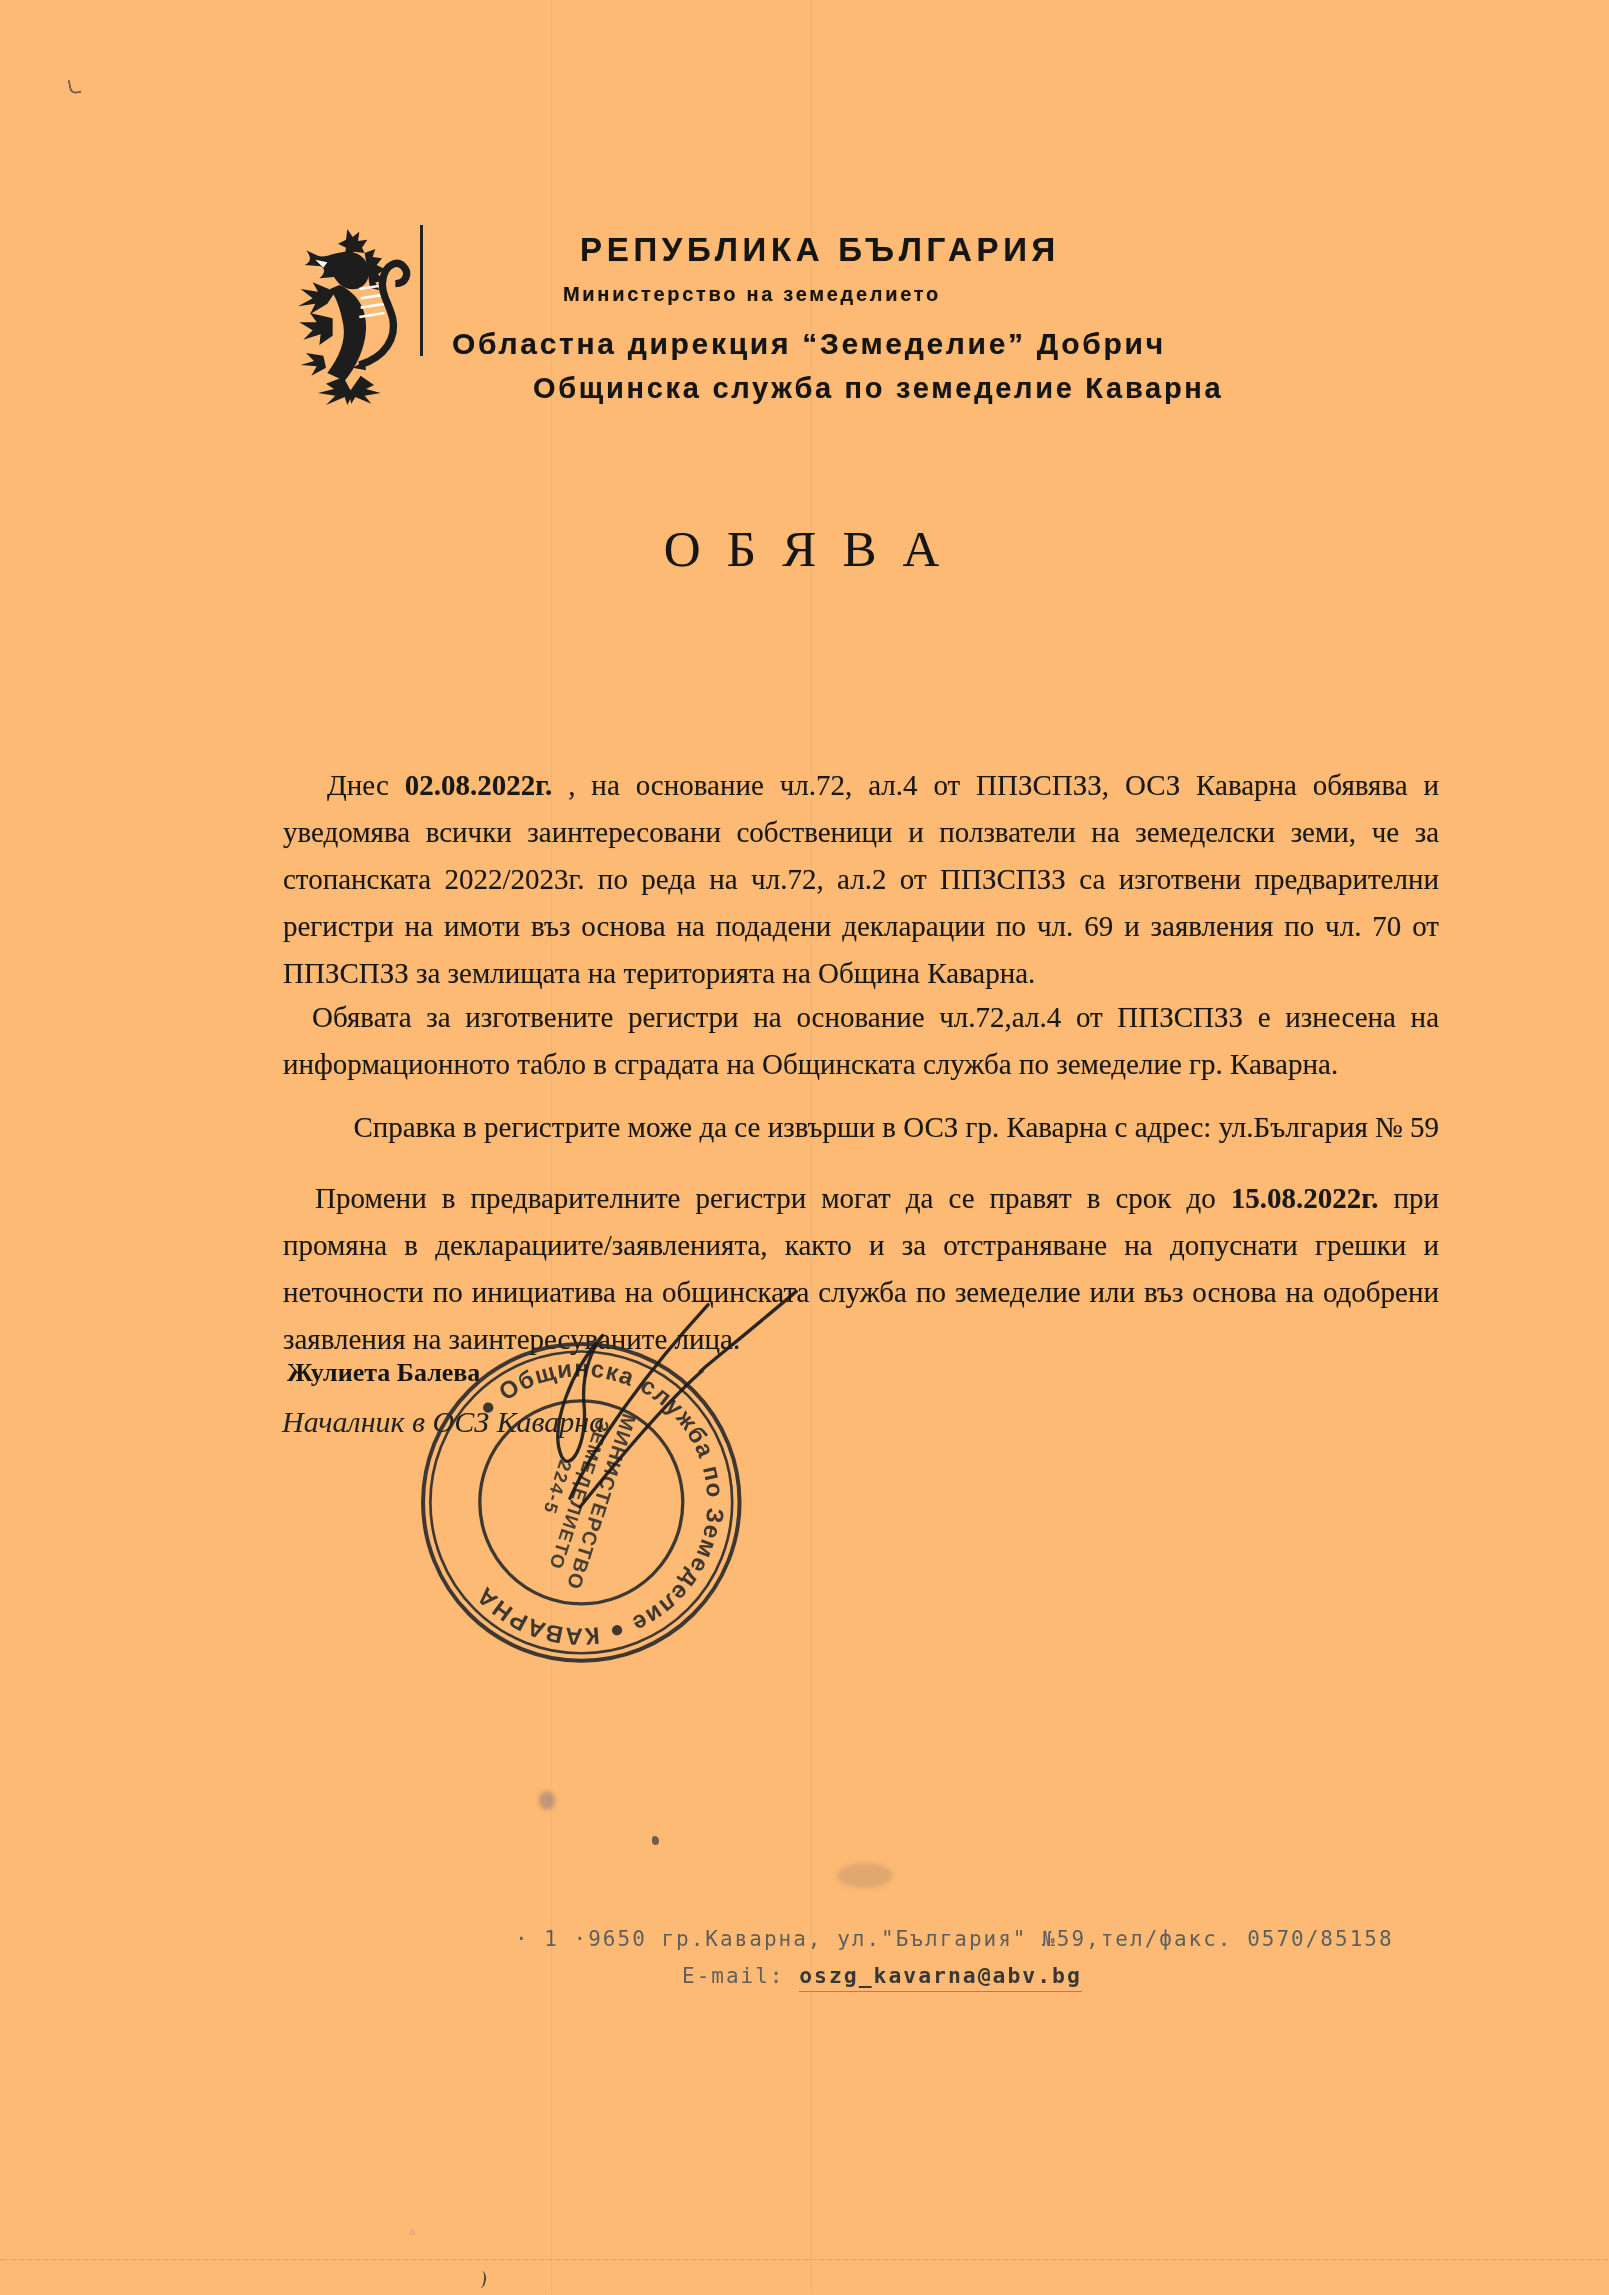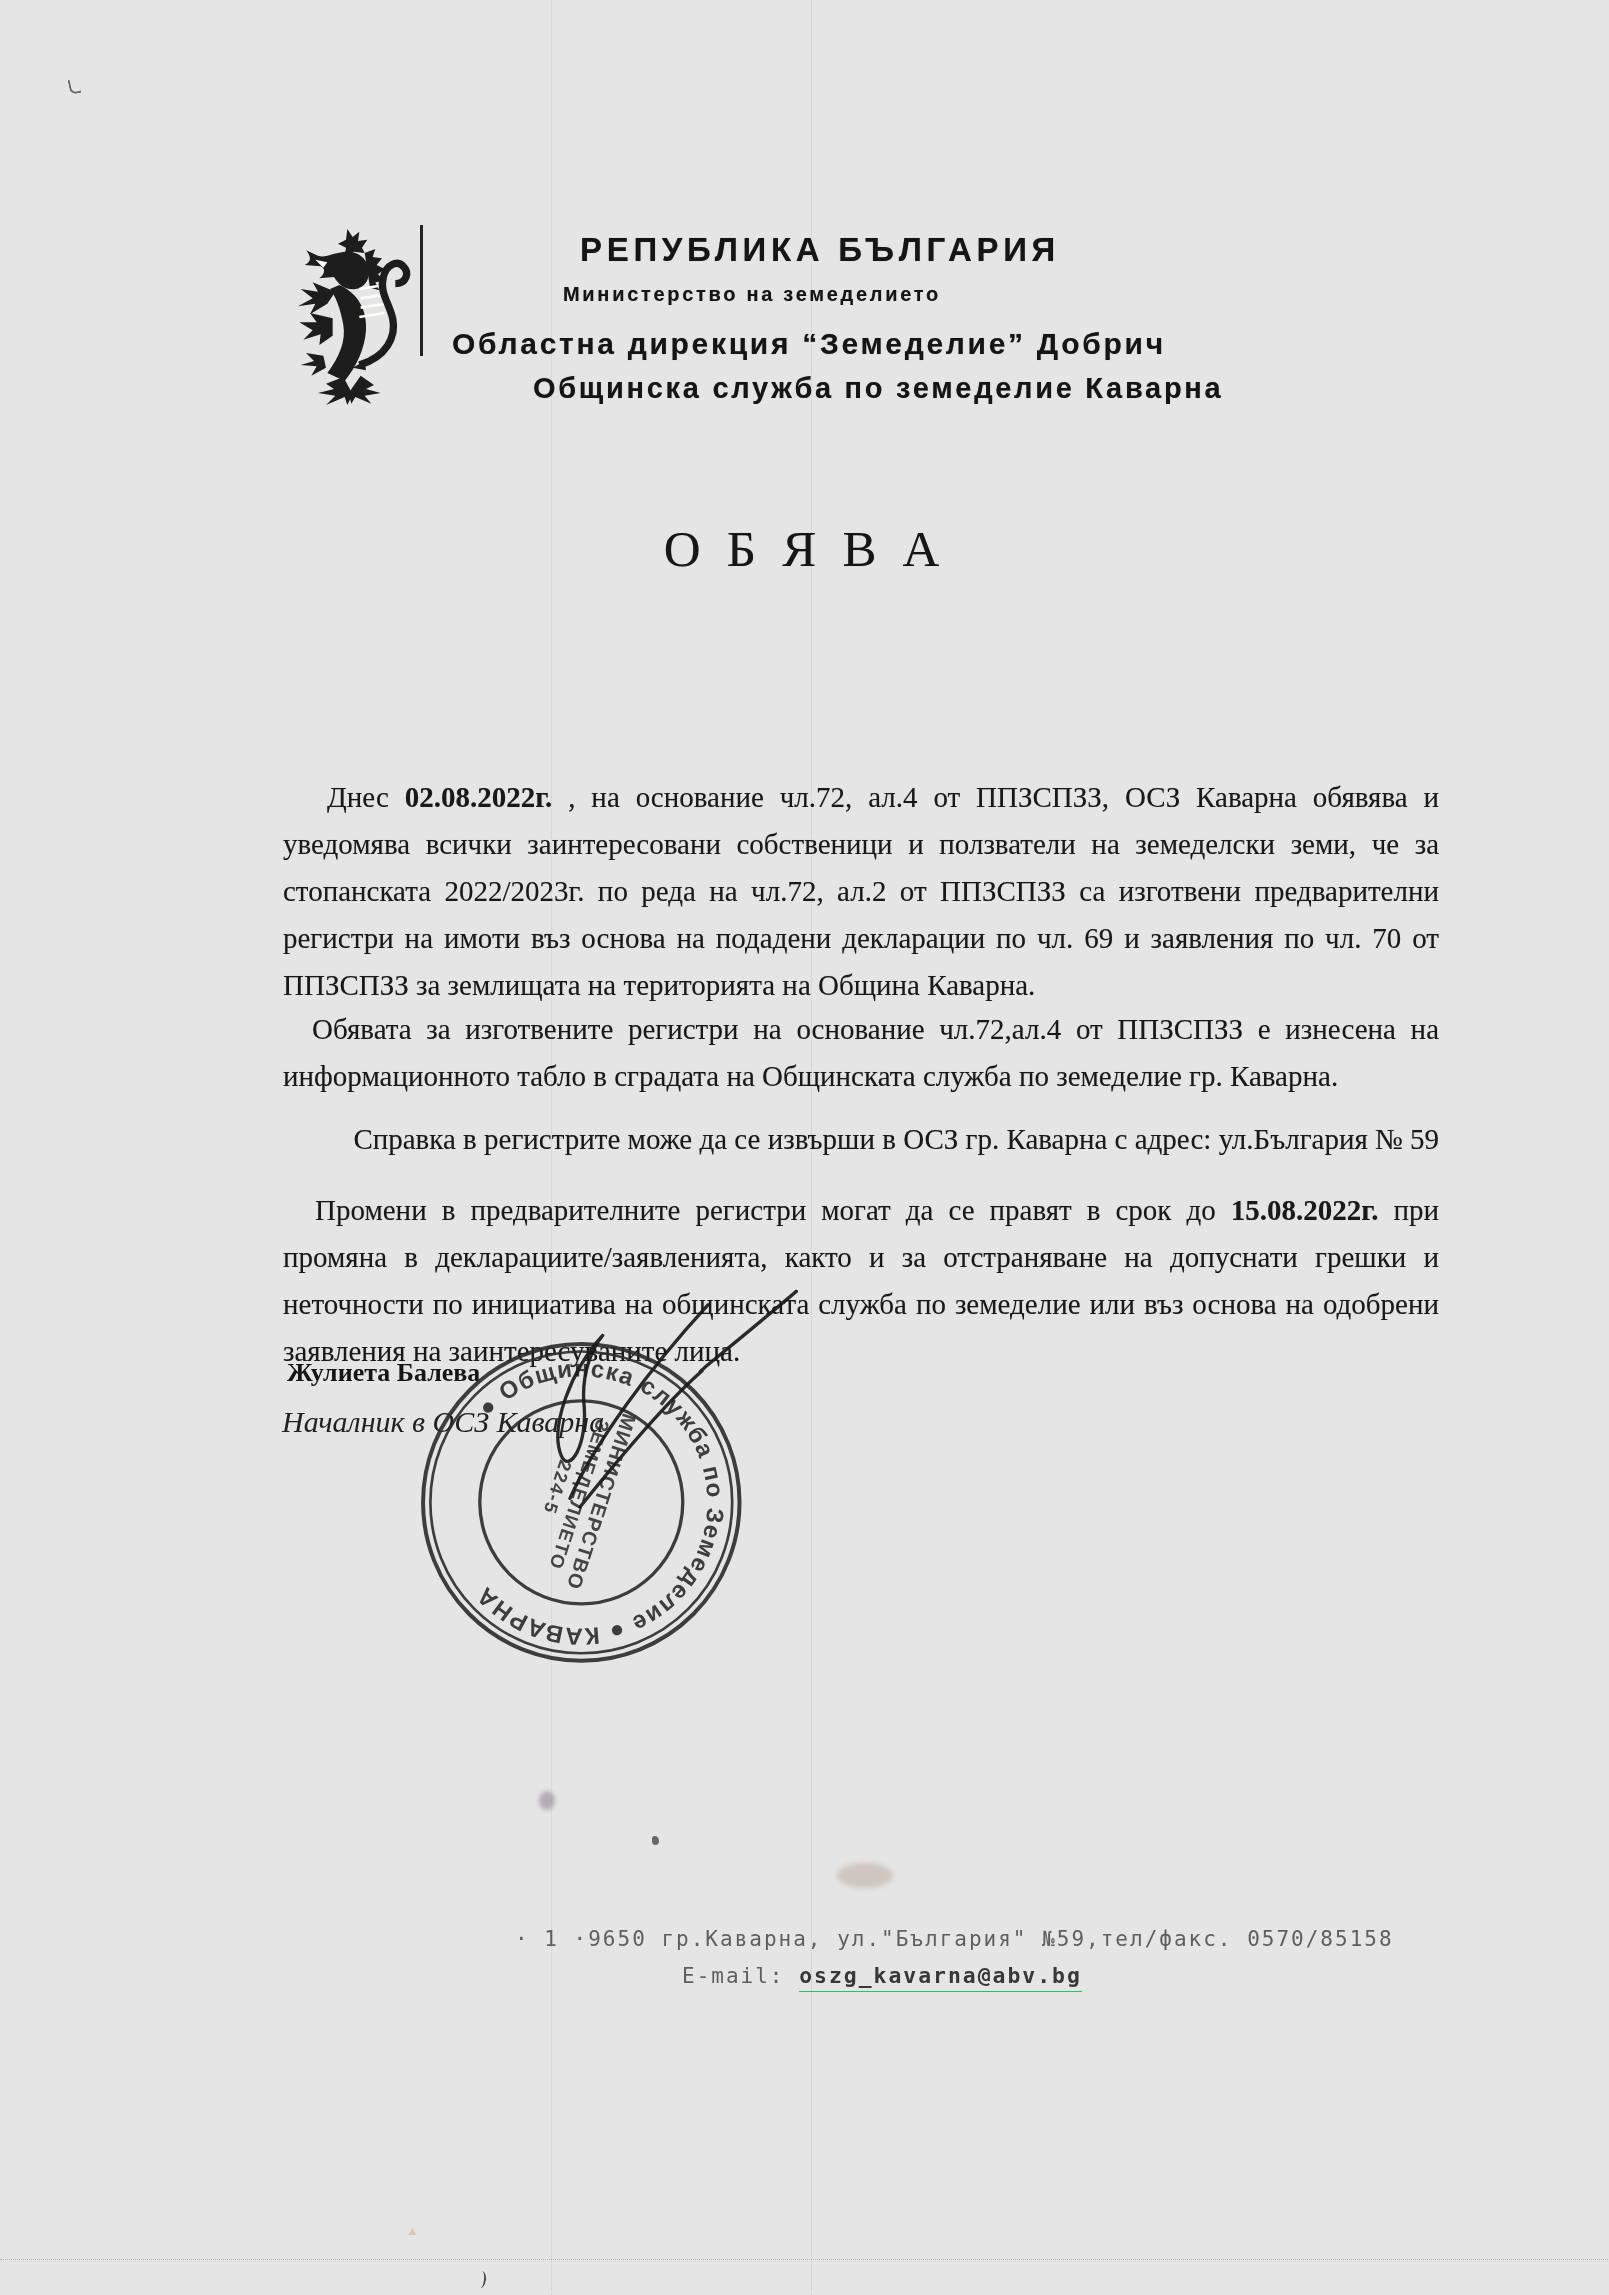--- a/index.html
+++ b/index.html
@@ -1,19 +1,19 @@
 <!DOCTYPE html>
 <html style="font-size:10.7px"><head>
 <meta charset="utf-8">
 <style>
   html,body{margin:0;padding:0;background:#8a8a8a;}
   .page{
     position:relative;
     width:1610px;height:2295px;
-    background:#e5e5e5;
+    background:#fdba74;
     overflow:hidden;
     font-family:"Liberation Serif", serif;
     color:#1c1c1c;
   }
   
   .vdots{position:absolute;top:0;height:2295px;width:0;border-left:1.3px dotted rgba(145,145,145,.30);}
   .hdots{position:absolute;left:0;top:2259px;width:1610px;height:0;border-top:1.3px dotted rgba(120,120,120,.45);}
   
   .lion{position:absolute;left:286px;top:225px;}
   .vrule{position:absolute;left:420px;top:225px;width:2.7px;height:131px;background:#222;}
@@ -25,21 +25,21 @@
   
   .doc-title{
     position:absolute;left:50%;top:520px;transform:translateX(-50%);
     font-size:51px;font-weight:normal;letter-spacing:6.7px;white-space:nowrap;
     color:#161616;text-shadow:0 0 0.7px rgba(20,20,20,.4);
   }
   
   .para{
     position:absolute;left:283px;width:1156px;
     font-size:29px;line-height:47px;text-align:justify;
-    color:#191919;text-shadow:0 0 0.7px rgba(25,25,25,.35);margin-top:12px;
+    color:#191919;text-shadow:0 0 0.7px rgba(25,25,25,.35);
   }
   .p1{top:762px;text-indent:44px;}
   .p2{top:994px;text-indent:29px;}
   .p3{top:1104px;text-indent:17.4px;white-space:nowrap;text-align:right;}
   .p4{top:1175px;text-indent:32px;}
   .para b{font-weight:bold;}
   
   .sig-name{position:absolute;left:287px;top:1358px;font-size:26px;font-weight:bold;white-space:nowrap;color:#161616;}
   .sig-role{position:absolute;left:282px;top:1405px;font-size:30px;font-style:italic;white-space:nowrap;color:#222;}
   

